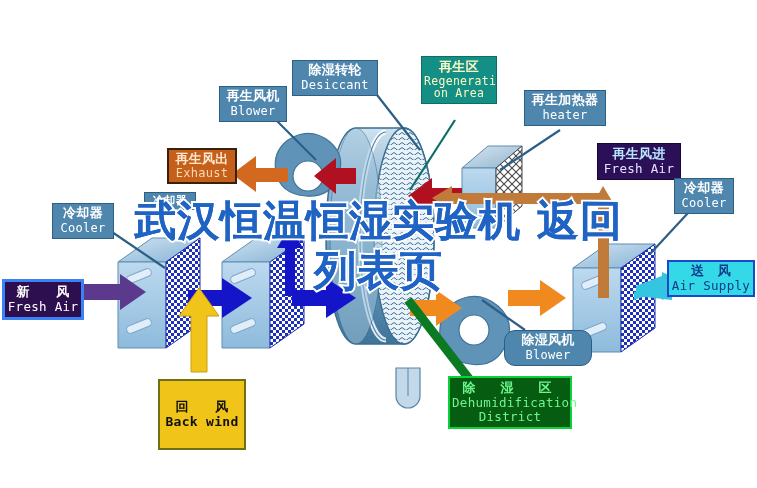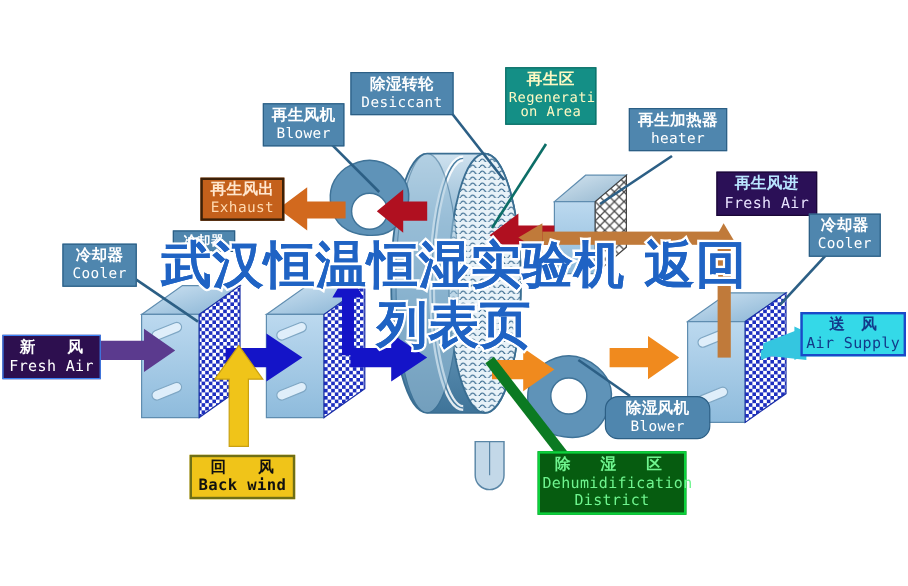--- a/index.html
+++ b/index.html
@@ -8,38 +8,38 @@
   #svgroot{position:absolute;left:0;top:0;width:757px;height:488px;}
 
   
   .lbl{position:absolute;box-sizing:border-box;text-align:center;line-height:1.12;
        font-family:"DejaVu Sans Mono","Liberation Mono",monospace;letter-spacing:.3px;}
   .lbl .cn{display:block;font-weight:bold;font-family:"DejaVu Sans","Liberation Sans",sans-serif;}
   .lbl .en{display:block;}
 
   
   .cal{background:#4f86ae;border:1px solid #2c5f85;color:#ffffff;}
-  .cal .cn{font-size:13px;}
+  .cal .cn{font-size:13px;font-family:Liberation Mono, monospace;}
   .cal .en{font-size:12px;}
 
   
   .teal{background:#148f86;border:1px solid #0c6e67;color:#fef9c3;}
   .teal .cn{font-size:13px;}
   .teal .en{font-size:11.5px;}
 
   
   .orange{background:#c4601b;border:2px solid #3b2008;color:#ffe7cf;}
   .orange .cn{font-size:13px;}
   .orange .en{font-size:12px;color:#ffd9b0;}
 
   
   .purple{background:#2b1057;border:1px solid #1a0736;color:#e8e2ff;}
   .purple .cn{font-size:13px;color:#b9e6ff;}
   .purple .en{font-size:12.5px;}
-  .purple2{background:#2d0f4f;border:1px solid #3b82f6;color:#ffffff;}
+  .purple2{background:#2d0f4f;border:3px solid #3b82f6;color:#ffffff;}
   .purple2 .cn{font-size:13px;}
   .purple2 .en{font-size:12.5px;}
 
   
   .cyan{background:#34d9e8;border:2px solid #1a49c9;color:#123a8a;}
   .cyan .cn{font-size:13px;}
   .cyan .en{font-size:12.5px;text-align:center;}
 
   
   .gold{background:#f0c419;border:2px solid #6f6f16;color:#101010;}
@@ -275,21 +275,21 @@
 
   <div class="lbl cal" style="left:144px;top:192px;width:52px;padding:2px 2px;">
     <span class="cn" style="font-size:11px;">冷却器</span>
   </div>
 
   <div class="lbl purple2" style="left:2px;top:279px;width:82px;padding:3px 2px;">
     <span class="cn">新　　风</span>
     <span class="en">Fresh Air</span>
   </div>
 
-  <div class="lbl gold" style="left:158px;top:379px;width:88px;padding:2px 2px;">
+  <div class="lbl gold" style="left:158px;top:379px;width:88px;padding:19px 2px;">
     <span class="cn">回　　风</span>
     <span class="en">Back wind</span>
   </div>
 
   <div class="lbl cal" style="left:504px;top:330px;width:88px;padding:3px 6px;border-radius:11px;">
     <span class="cn">除湿风机</span>
     <span class="en">Blower</span>
   </div>
 
   <div class="lbl green" style="left:448px;top:376px;width:124px;padding:3px 2px;">

